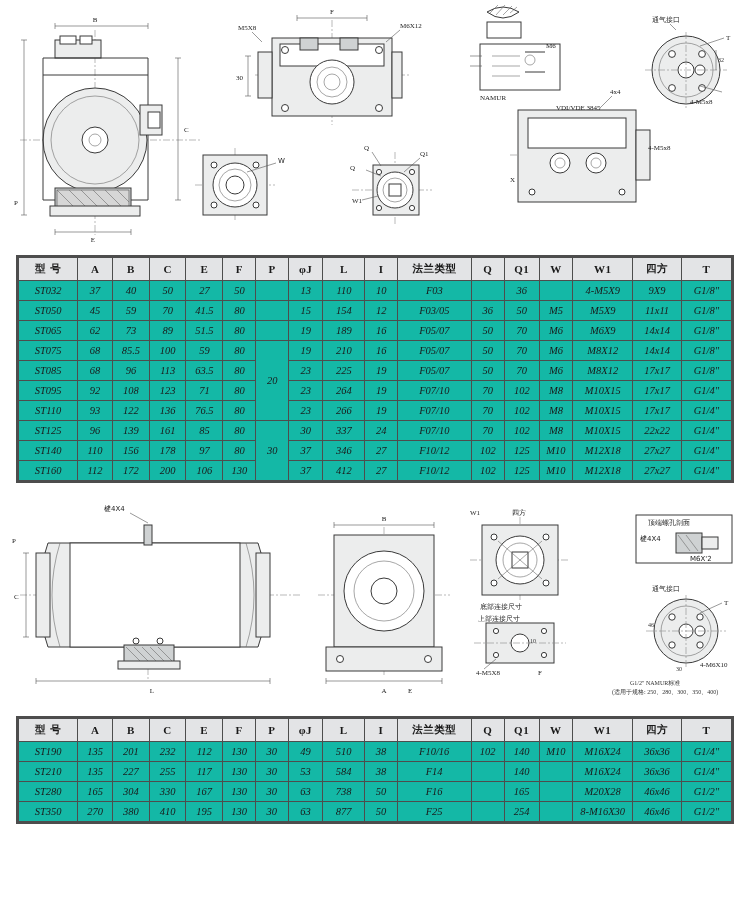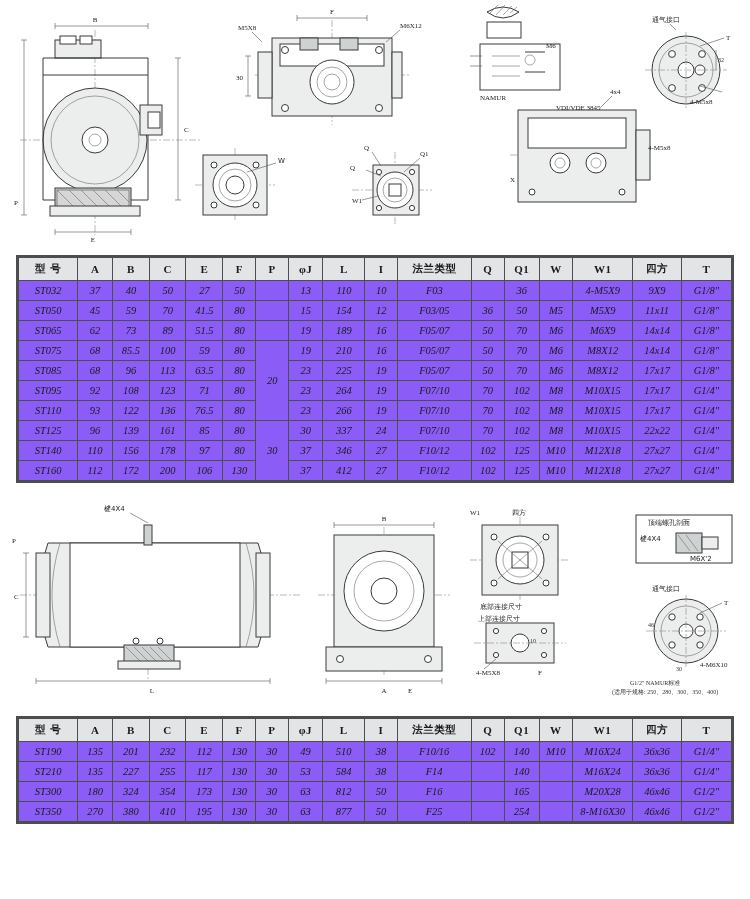--- a/index.html
+++ b/index.html
@@ -25,21 +25,21 @@
   .fillw{fill:#ffffff;stroke:#3a3a3a;stroke-width:1;}
   .filld{fill:#cfd2d3;stroke:#3a3a3a;stroke-width:1;}
   text.lbl{font-family:"Liberation Serif",serif;font-size:7px;fill:#222;}
   text.lblc{font-family:"DejaVu Sans",sans-serif;font-size:7px;fill:#222;}
   text.sm{font-family:"Liberation Serif",serif;font-size:6px;fill:#333;}
 
   
   .tbl-wrap{position:absolute;}
   table.spec{
     border-collapse:collapse;
-    background:#8b5cf6;
+    background:#14b8a6;
     font-family:"Liberation Serif", serif;
   }
   table.spec th, table.spec td{
     border:1px solid #4d4d4d;
     text-align:center;
     font-size:10.5px;
     padding:0;
     height:19px;
     font-style:italic;
   }
@@ -615,29 +615,29 @@
               <td style="width: 34px;">38</td>
               <td style="width: 78px;">F14</td>
               <td style="width: 34px;"></td>
               <td style="width: 36px;">140</td>
               <td style="width: 34px;"></td>
               <td style="width: 62px;">M16X24</td>
               <td style="width: 50px;">36x36</td>
               <td style="width: 52px;">G1/4"</td>
             </tr>
             <tr>
-              <td class="model" style="width: 62px;">ST300</td>
-              <td style="width: 36px;">180</td>
-              <td style="width: 38px;">324</td>
-              <td style="width: 38px;">354</td>
-              <td style="width: 38px;">173</td>
+              <td class="model" style="width: 62px;">ST280</td>
+              <td style="width: 36px;">165</td>
+              <td style="width: 38px;">304</td>
+              <td style="width: 38px;">330</td>
+              <td style="width: 38px;">167</td>
               <td style="width: 34px;">130</td>
               <td style="width: 34px;">30</td>
               <td style="width: 36px;">63</td>
-              <td style="width: 44px;">812</td>
+              <td style="width: 44px;">738</td>
               <td style="width: 34px;">50</td>
               <td style="width: 78px;">F16</td>
               <td style="width: 34px;"></td>
               <td style="width: 36px;">165</td>
               <td style="width: 34px;"></td>
               <td style="width: 62px;">M20X28</td>
               <td style="width: 50px;">46x46</td>
               <td style="width: 52px;">G1/2"</td>
             </tr>
             <tr>

